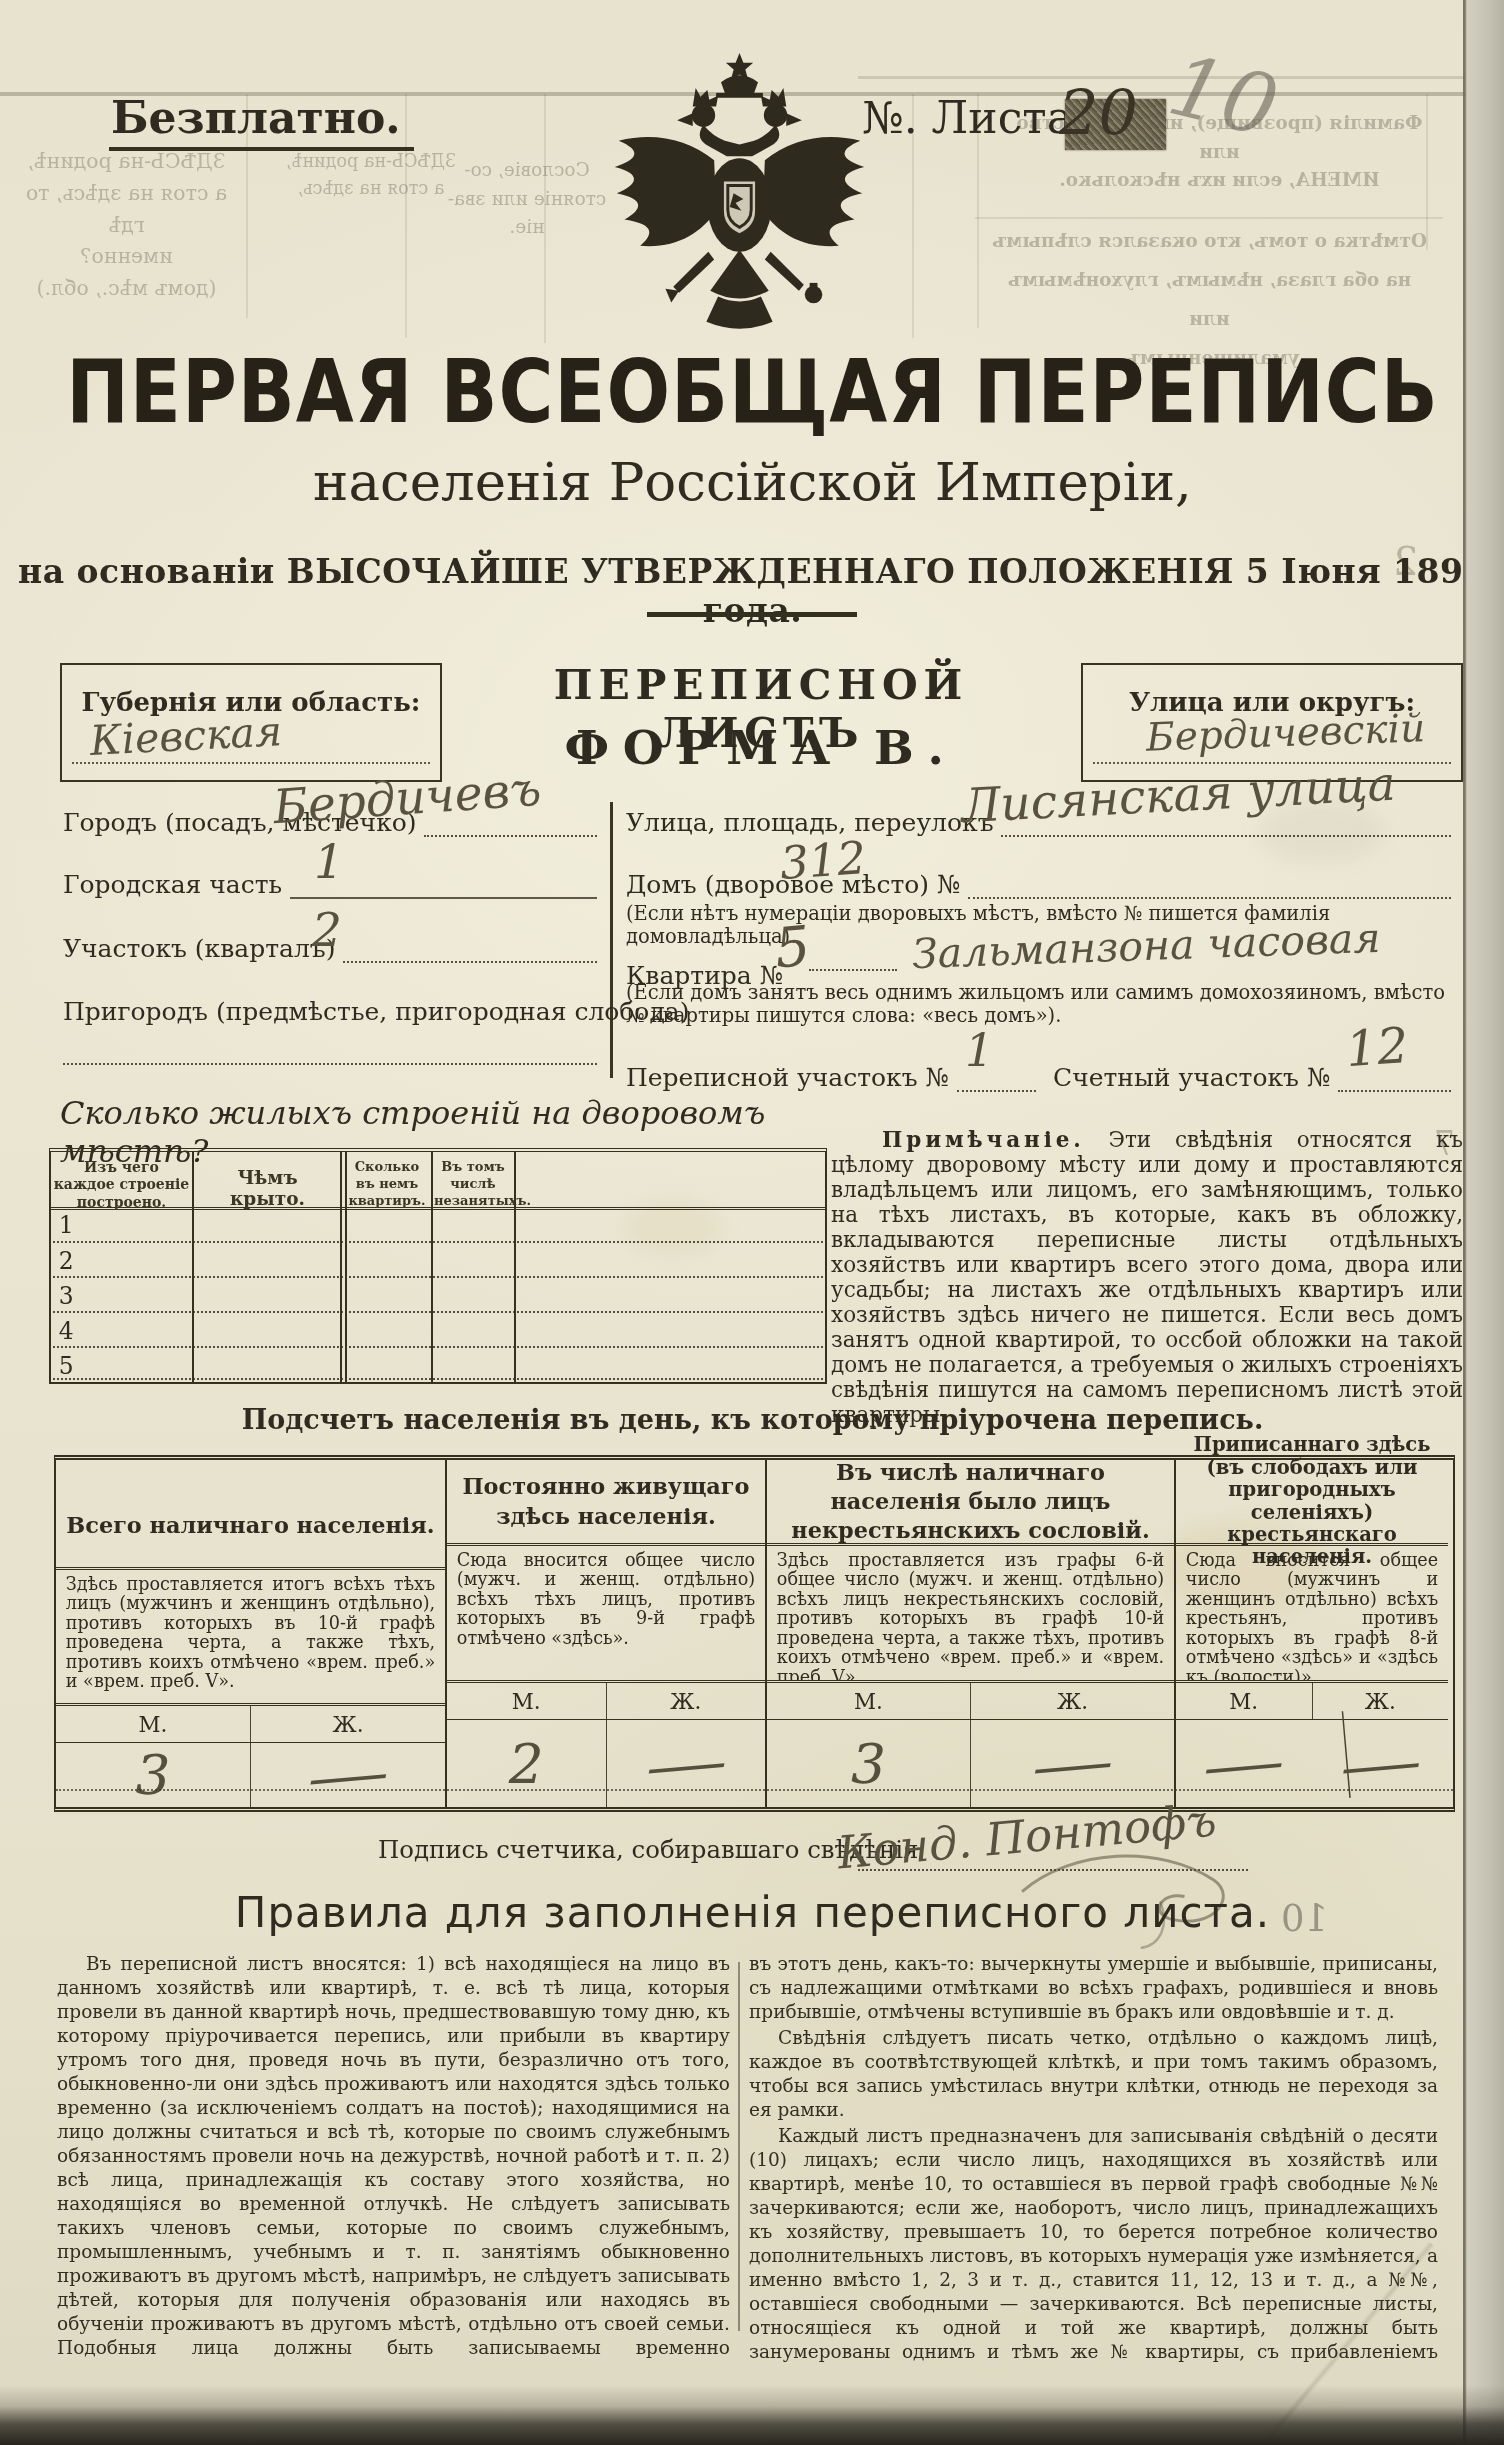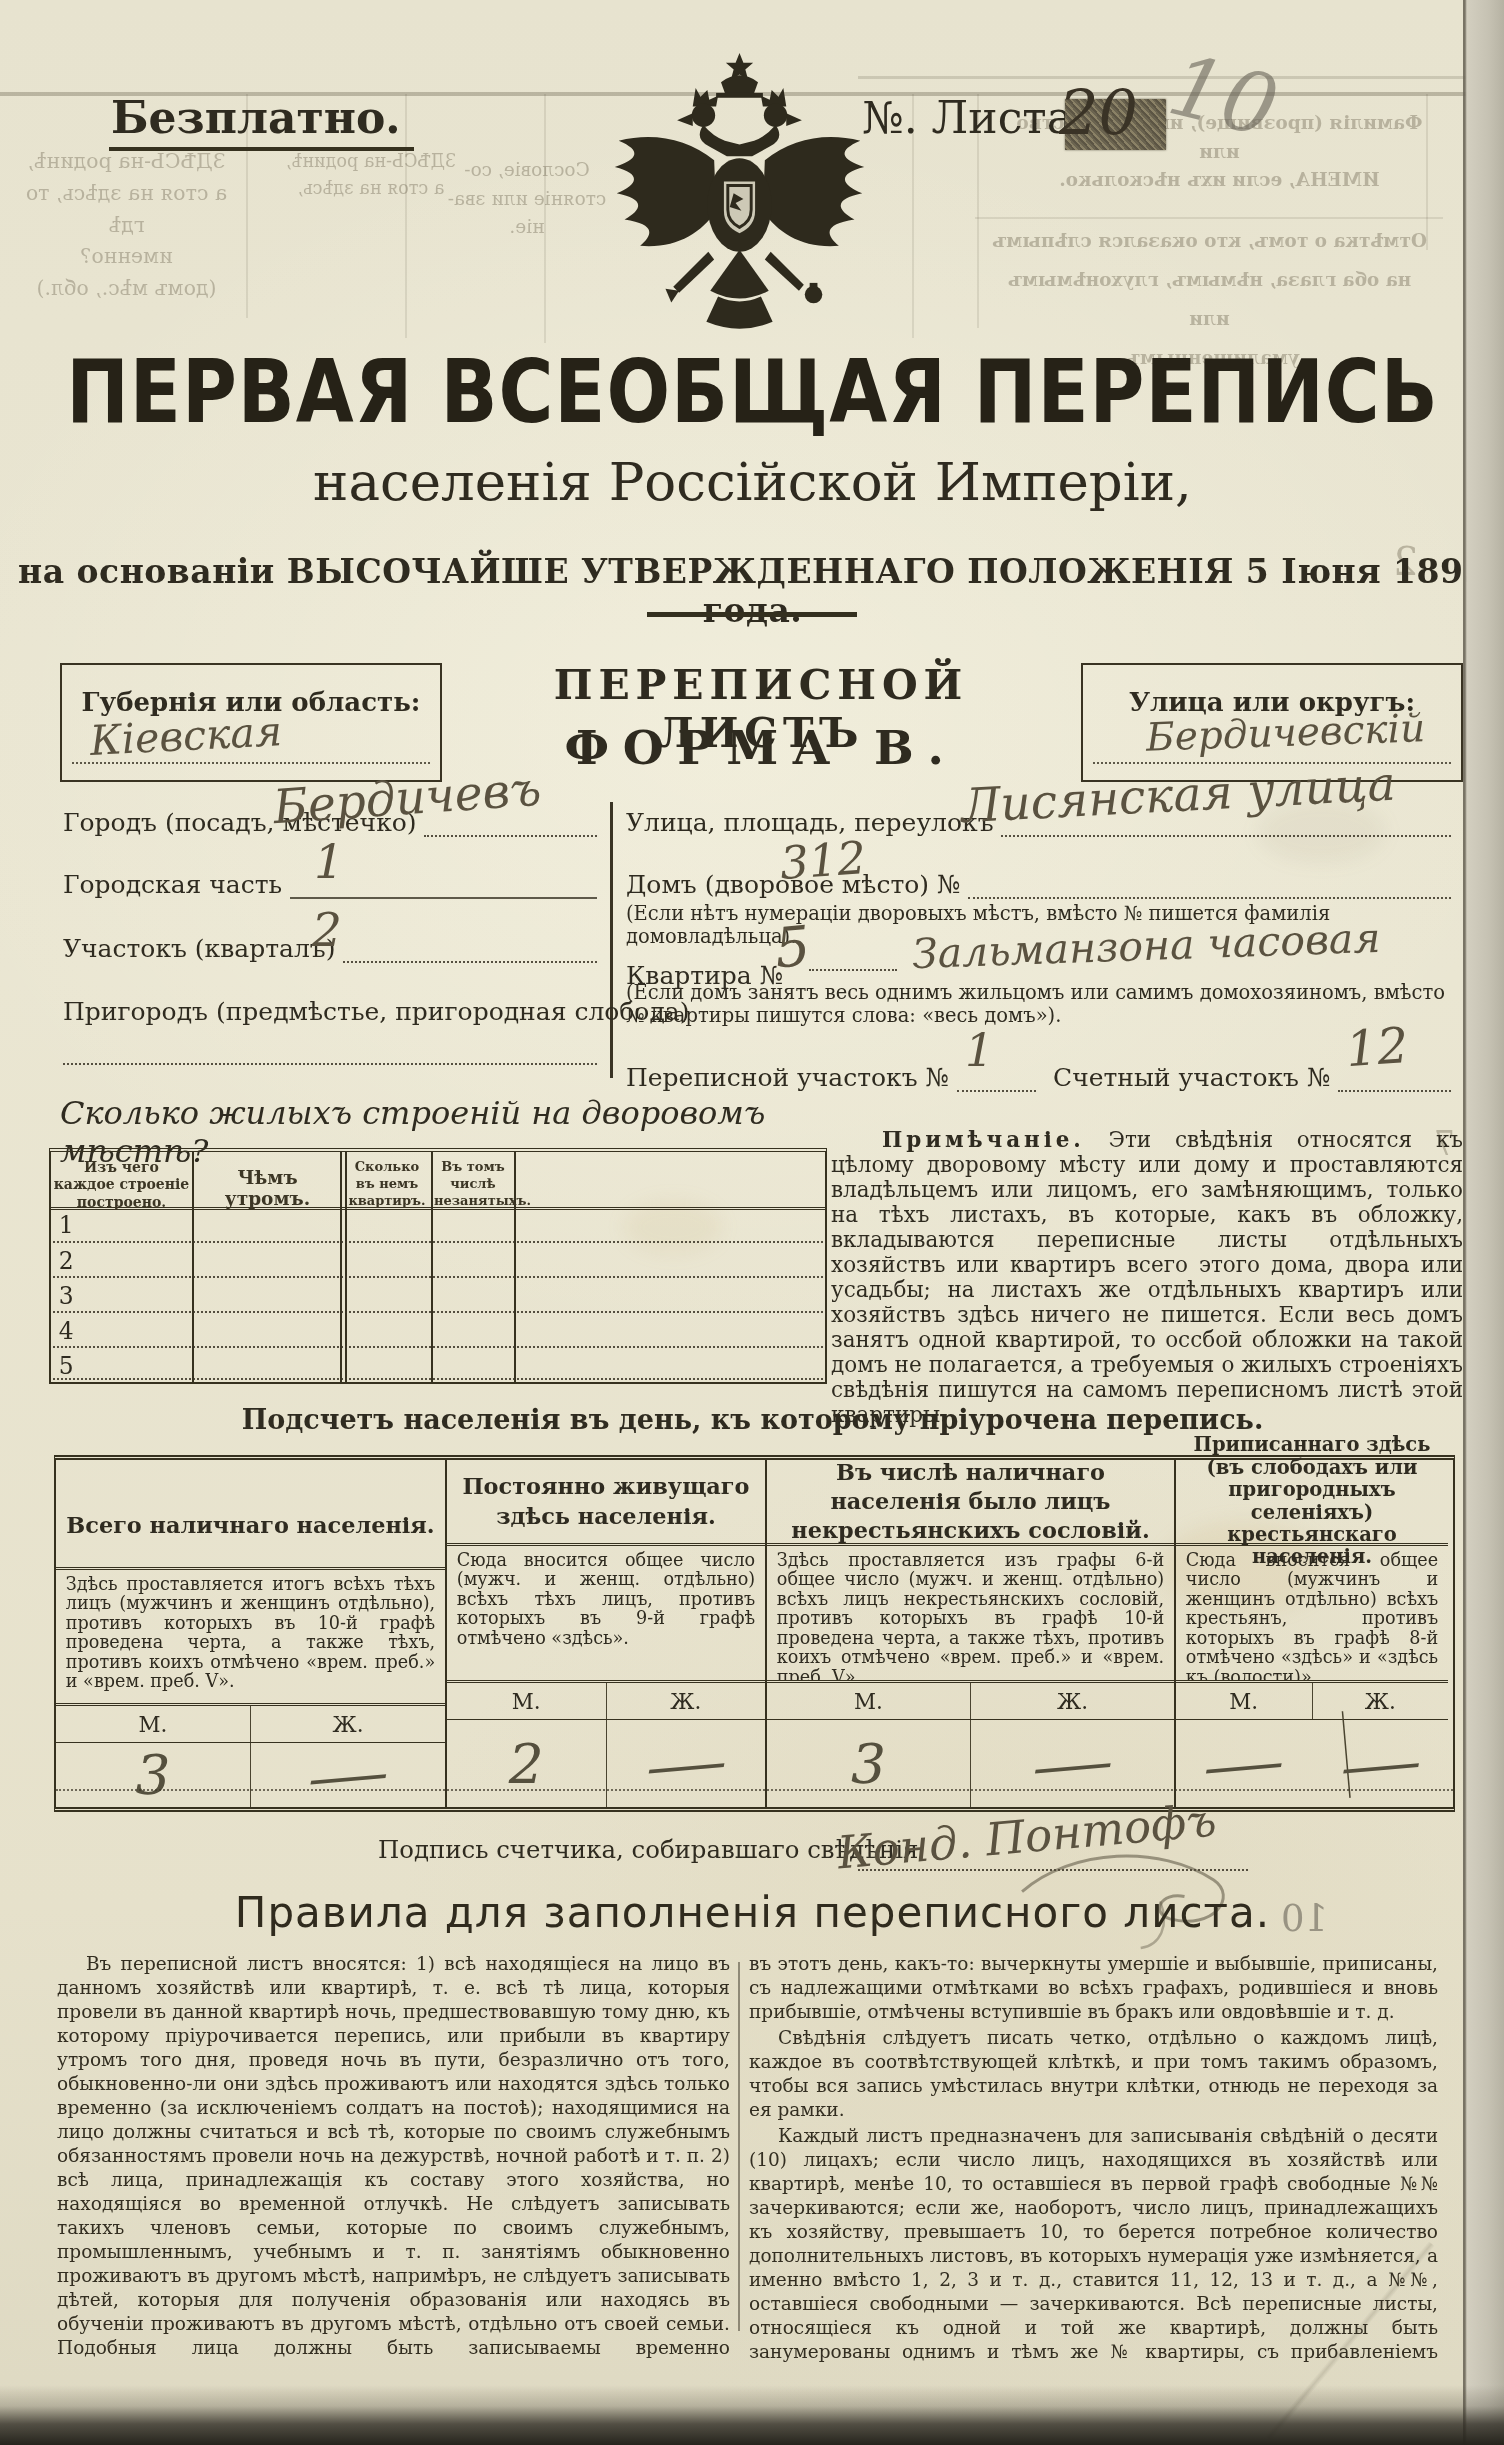--- a/index.html
+++ b/index.html
@@ -278,21 +278,21 @@
     <span class="fill"></span>
   </div>
 
   <div class="btable">
     <div class="bv" style="left:141px;"></div>
     <div class="bvd" style="left:289px;"></div>
     <div class="bv" style="left:380px;"></div>
     <div class="bv" style="left:463px;"></div>
     <div class="bhd-rule"></div>
     <div class="bhead" style="left:2px;top:6.8px;width:137px;font-size:14px;line-height:1.25;">Изъ чего каждое строеніе построено.</div>
-    <div class="bhead" style="left:148px;top:14.6px;width:137px;font-size:18.5px;">Чѣмъ утромъ.</div>
+    <div class="bhead" style="left:148px;top:14.6px;width:137px;font-size:18.5px;">Чѣмъ крыто.</div>
     <div class="bhead" style="left:294px;top:6.8px;width:84px;font-size:13px;line-height:1.3;">Сколько въ немъ квартиръ.</div>
     <div class="bhead" style="left:383px;top:6.8px;width:78px;font-size:13px;line-height:1.3;">Въ томъ числѣ незанятыхъ.</div>
     <div class="brnum" style="top:59px;">1</div>
     <div class="brnum" style="top:95px;">2</div>
     <div class="brnum" style="top:130px;">3</div>
     <div class="brnum" style="top:165px;">4</div>
     <div class="brnum" style="top:200px;">5</div>
     <div class="brdot" style="top:89px;"></div>
     <div class="brdot" style="top:124px;"></div>
     <div class="brdot" style="top:159px;"></div>

